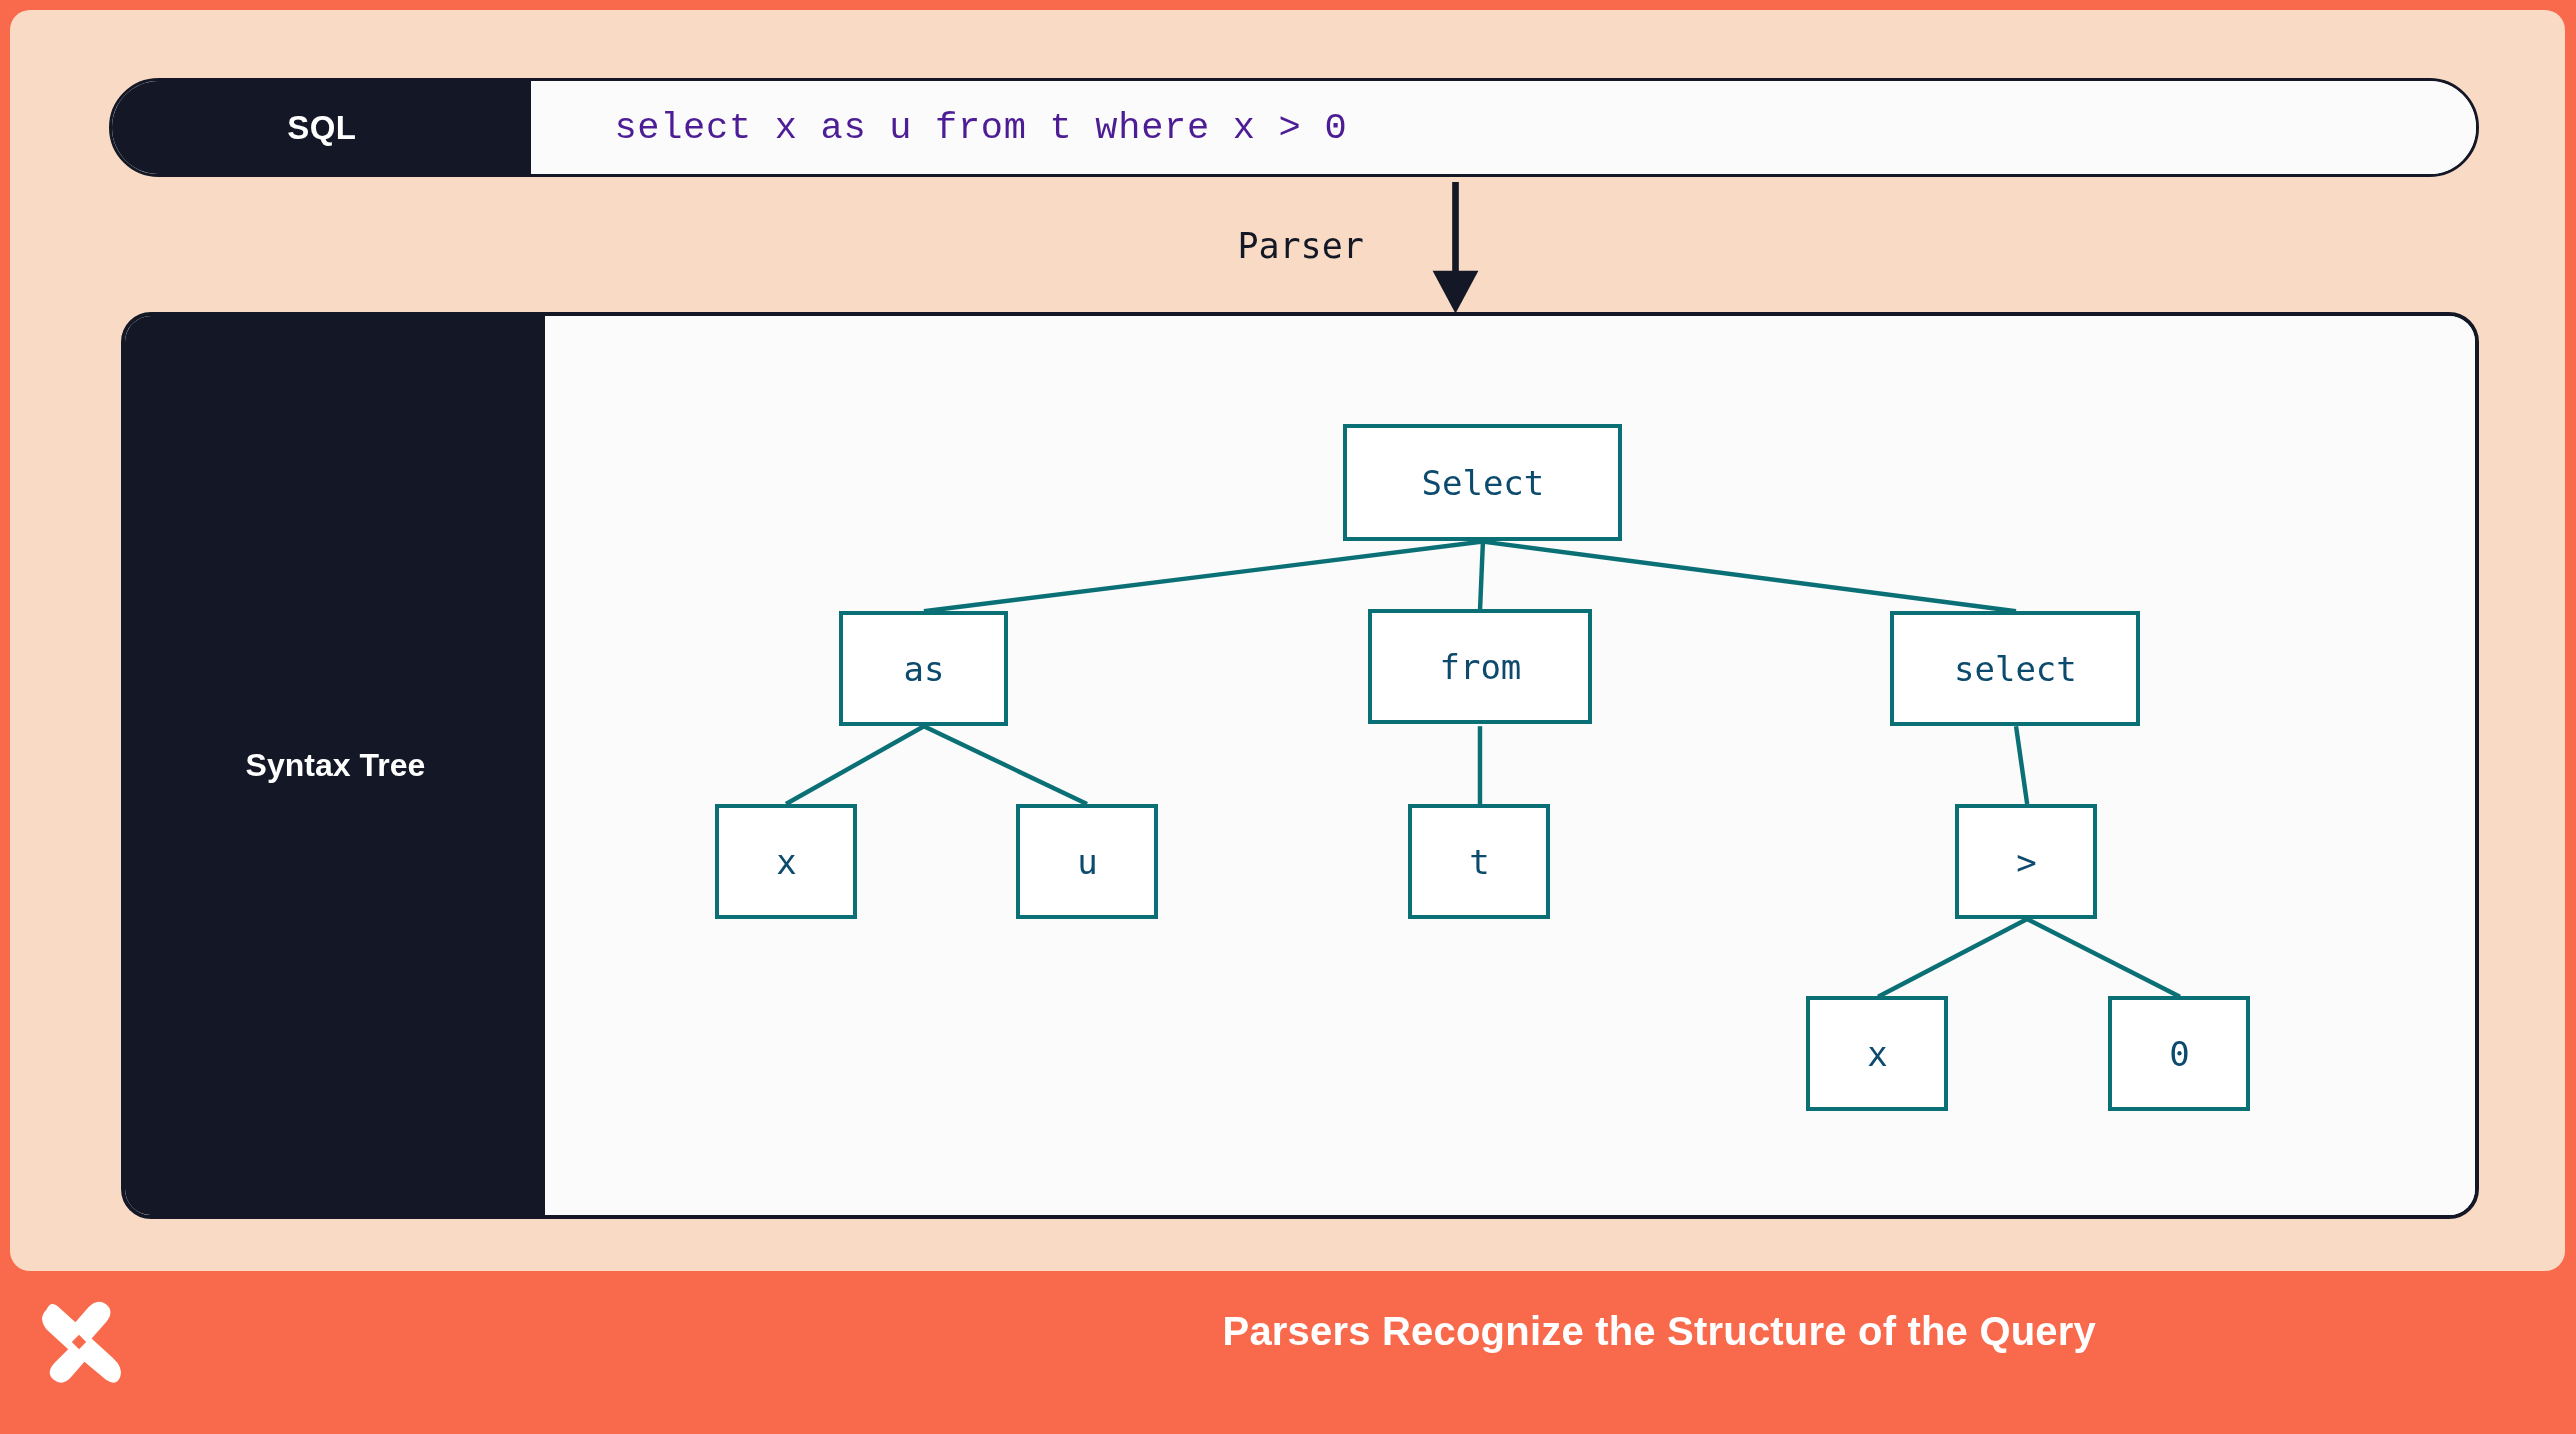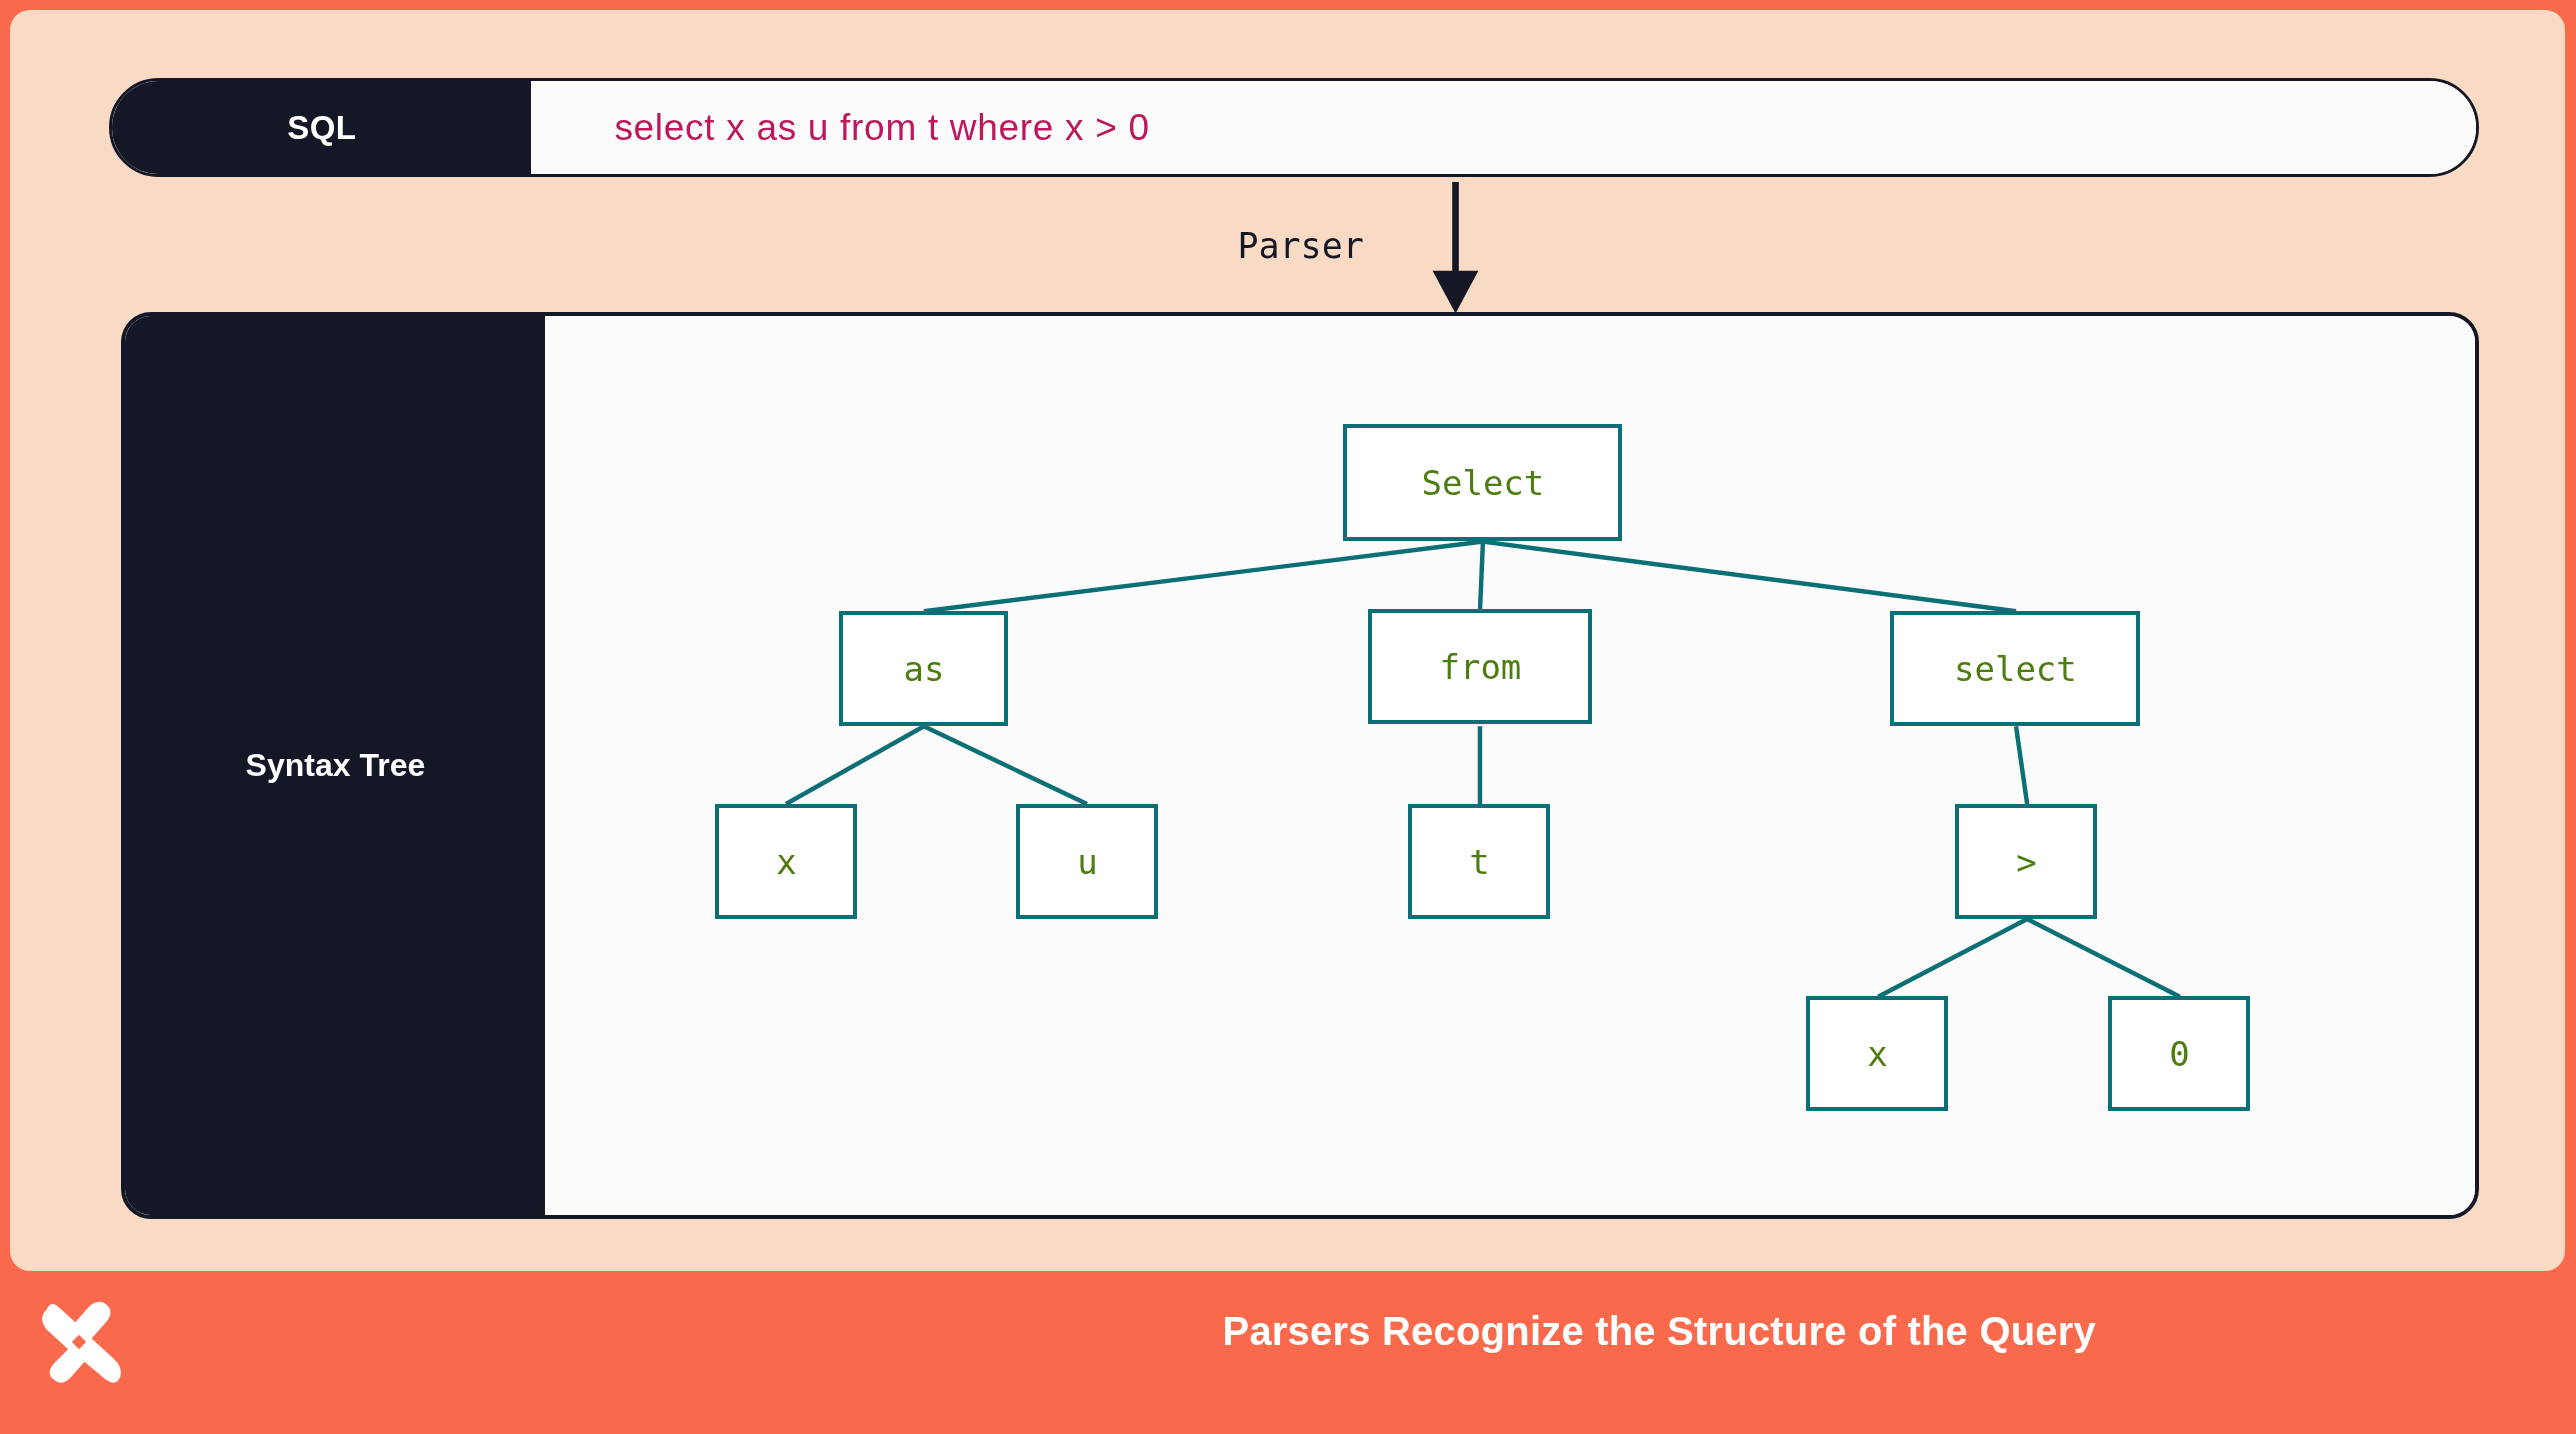--- a/index.html
+++ b/index.html
@@ -48,22 +48,22 @@
     letter-spacing:0.4px;
   }
   #sql-value {
     flex:1;
     background:#FBFBFB;
     display:flex;
     align-items:center;
     padding-left:83px;
   }
   #sql-value .txt {
-    color:#be185d;
-    font-family:Liberation Sans, sans-serif;
+    color:#4c1d95;
+    font-family:Liberation Mono, monospace;
     font-size:37px;
     letter-spacing:0.7px;
     white-space:pre;
   }
 
   
   #parser-arrow {
     position:absolute;
     left:1260px; top:172px;
     width:371px; height:133px;
@@ -109,21 +109,21 @@
   .node {
     position:absolute;
     background:#FFFFFF;
     border:4.4px solid #0A7075;
     display:flex;
     align-items:center;
     justify-content:center;
     z-index:3;
   }
   .node .txt {
-    color:#4d7c0f;
+    color:#0c4a6e;
     font-family:"DejaVu Sans Mono", monospace;
     font-size:34px;
     line-height:1;
   }
   #tree-svg {
     position:absolute;
     left:0; top:0;
     width:100%; height:100%;
     z-index:1;
   }

